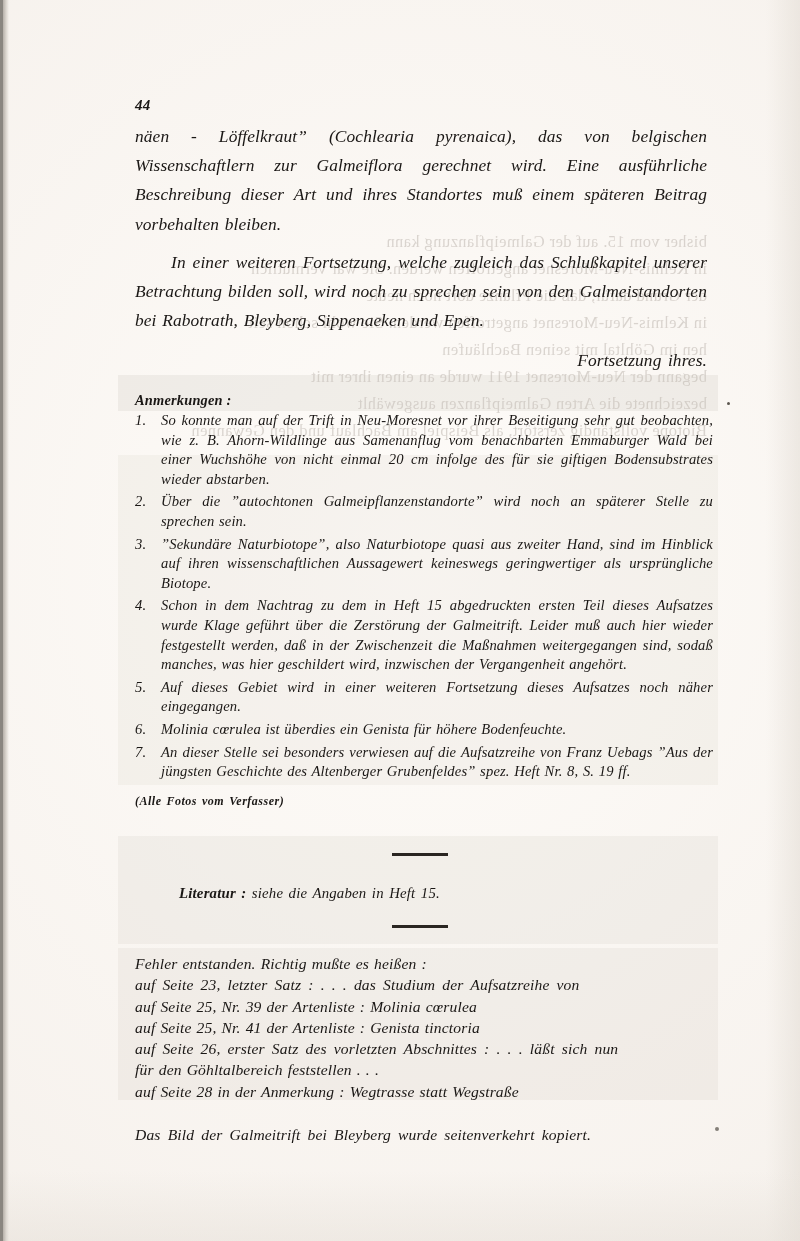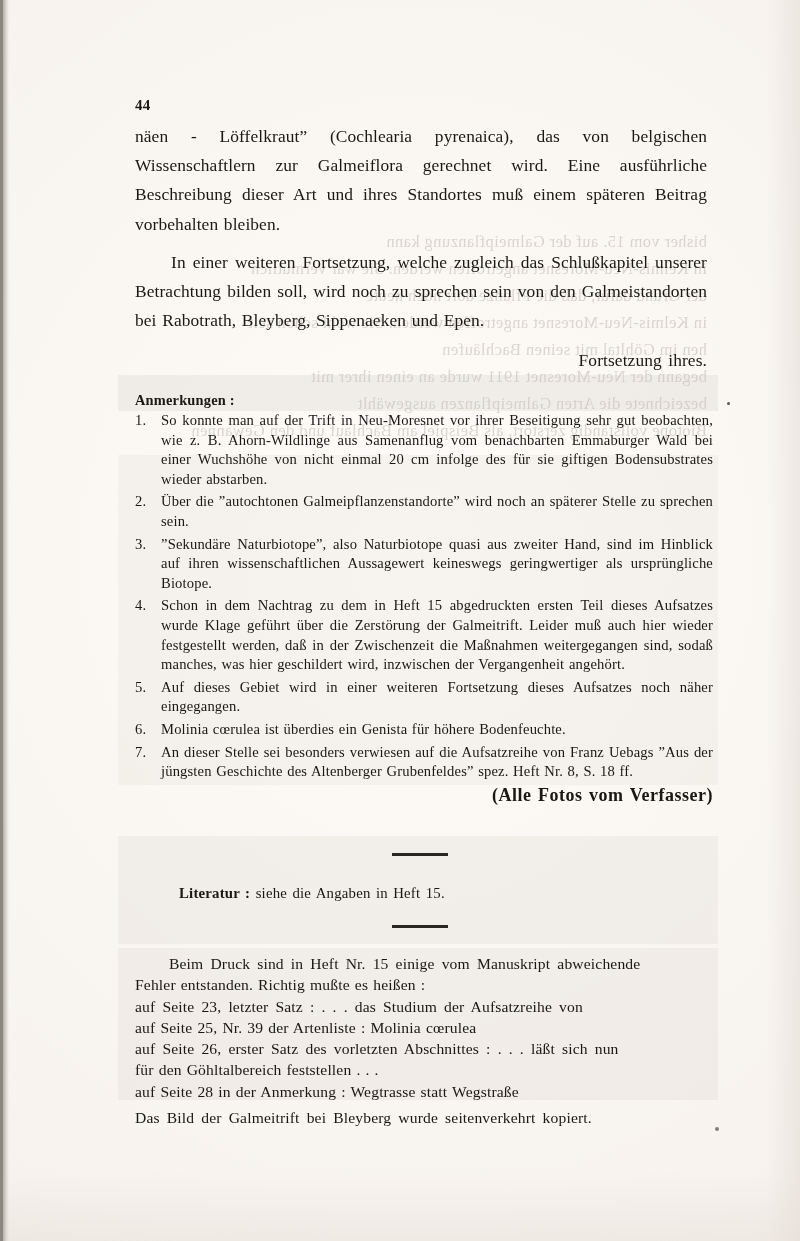--- a/index.html
+++ b/index.html
@@ -80,20 +80,21 @@
     border-radius: 50%;
     pointer-events: none;
   }
 
   
   .content {
     position: absolute;
     left: 0; top: 0;
     width: 800px;
     height: 1241px;
+    font-style: italic;
   }
   .folio {
     position: absolute;
     left: 135px;
     top: 97px;
     font-size: 15px;
     font-weight: 700;
     letter-spacing: 0.2px;
   }
   .body-block {
@@ -155,24 +156,24 @@
   }
   ol.notes > li .num {
     position: absolute;
     left: 0;
     top: 0;
     width: 20px;
     text-align: left;
     font-size: 14.6px;
   }
   .photo-credit {
-    margin: 3px 0 0 0;
-    font-size: 18px;
+    margin: 12px 0 0 0;
+    font-size: 12px;
     font-weight: 700;
-    text-align: right;
+    text-align: left;
     letter-spacing: 0.5px;
     word-spacing: 1.5px;
   }
 
   
   .rule {
     position: absolute;
     height: 3px;
     background: #2a2622;
     left: 392px;
@@ -272,39 +273,39 @@
         <li>
           <span class="num">4.</span><span>Schon in dem Nachtrag zu dem in Heft 15 abgedruckten ersten Teil dieses Aufsatzes wurde Klage geführt über die Zerstörung der Galmeitrift. Leider muß auch hier wieder festgestellt werden, daß in der Zwischenzeit die Maßnahmen weitergegangen sind, sodaß manches, was hier geschildert wird, inzwischen der Vergangenheit angehört.</span>
         </li>
         <li>
           <span class="num">5.</span><span>Auf dieses Gebiet wird in einer weiteren Fortsetzung dieses Aufsatzes noch näher eingegangen.</span>
         </li>
         <li>
           <span class="num">6.</span><span>Molinia cœrulea ist überdies ein Genista für höhere Bodenfeuchte.</span>
         </li>
         <li>
-          <span class="num">7.</span><span>An dieser Stelle sei besonders verwiesen auf die Aufsatzreihe von Franz Uebags ”Aus der jüngsten Geschichte des Altenberger Grubenfeldes” spez. Heft Nr. 8, S. 18 ff.</span>
+          <span class="num">7.</span><span>An dieser Stelle sei besonders verwiesen auf die Aufsatzreihe von Franz Uebags ”Aus der jüngsten Geschichte des Altenberger Grubenfeldes” spez. Heft Nr. 8, S. 19 ff.</span>
         </li>
       </ol>
       <p class="photo-credit">(Alle Fotos vom Verfasser)</p>
     </div>
 
     <div class="rule rule-top"></div>
 
     <div class="literatur">
       <b>Literatur :</b><span> siehe die Angaben in Heft 15.</span>
     </div>
 
     <div class="rule rule-bottom"></div>
 
     <div class="errata">
-      <p class="just lead spaced">Beim Druck sind in Heft Nr. 15 einige vom Manuskript abweichende</p>
       <p>Fehler entstanden. Richtig mußte es heißen :</p>
       <p class="just spaced">auf Seite 23, letzter Satz : . . . das Studium der Aufsatzreihe von</p>
       <p>auf Seite 25, Nr. 39 der Artenliste : Molinia cœrulea</p>
+      <p>auf Seite 25, Nr. 41 der Artenliste : Genista tinctoria</p>
       <p class="just spaced">auf Seite 26, erster Satz des vorletzten Abschnittes : . . . läßt sich nun</p>
       <p>für den Göhltalbereich feststellen . . .</p>
       <p>auf Seite 28 in der Anmerkung : Wegtrasse statt Wegstraße</p>
-      <p class="just spaced" style="margin-top:5px;">Das Bild der Galmeitrift bei Bleyberg wurde seitenverkehrt kopiert.</p>
+      <p class="just spaced" style="margin-top:22px;">Das Bild der Galmeitrift bei Bleyberg wurde seitenverkehrt kopiert.</p>
     </div>
 
   </div>
 </div>
 
 </body></html>

